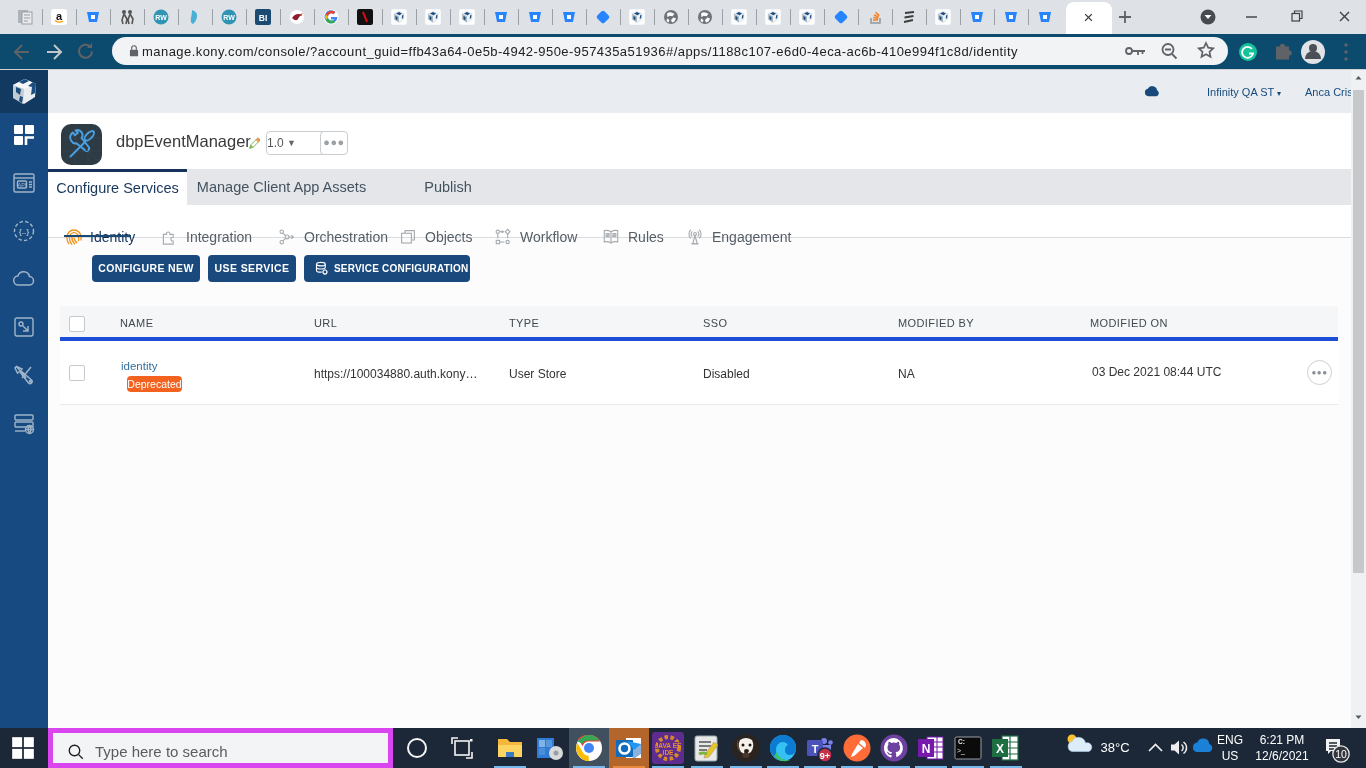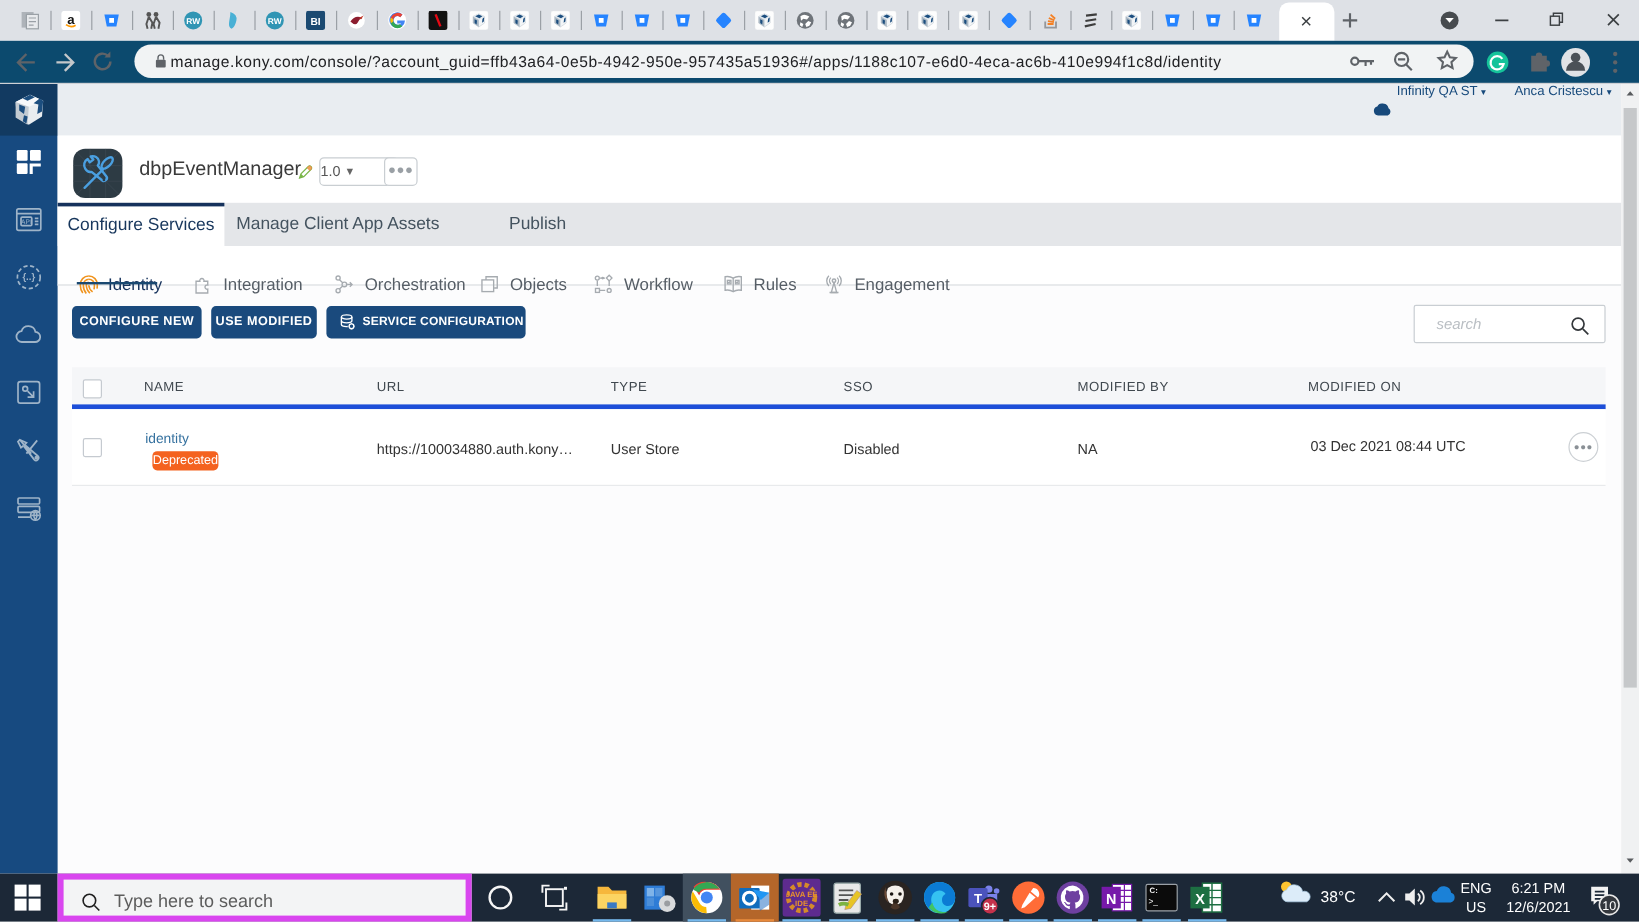--- a/index.html
+++ b/index.html
@@ -12,37 +12,37 @@
 
 #toolbar { position:absolute; left:0; top:34px; width:1366px; height:36px; background:#0c4a6e; border-bottom:1px solid #cfd1d5; }
 #omnibox { position:absolute; left:112px; top:3px; width:1116px; height:28px; background:#f1f3f4; border-radius:14px; }
 #urltext { position:absolute; left:30px; top:7px; font-size:13px; color:#202124; letter-spacing:0.45px; white-space:nowrap; }
 
 #page { position:absolute; left:0; top:70px; width:1366px; height:658px; background:#fcfcfd; }
 #sidebar { position:absolute; left:0; top:0; width:48px; height:658px; background:#174a80; }
 #sblogo { position:absolute; left:0; top:0; width:48px; height:43px; background:#123a61; }
 .sbicon { position:absolute; left:12px; width:24px; height:24px; }
 #topbar { position:absolute; left:48px; top:0; width:1303px; height:43px; background:#e9edf1; }
-#topbar .item { position:absolute; top:0; font-size:11px; color:#174a7c; }
+#topbar .item { position:absolute; top:16px; font-size:11px; color:#174a7c;margin-left:43px; }
 
 #apphead { position:absolute; left:48px; top:43px; width:1303px; height:56px; background:#fff; }
 #appicon { position:absolute; left:13px; top:11px; width:41px; height:41px; background:#2d3b44; border-radius:10px; }
 #apptitle { position:absolute; left:68px; top:19px; font-size:16.5px; color:#3a3a3a; }
 .hbtn { position:absolute; top:18px; height:24px; background:#fff; border:1px solid #c9ced2; border-radius:4px; color:#555; }
 
 #maintabs { position:absolute; left:48px; top:99px; width:1303px; height:36px; background:#e4e6e9; }
 .mtab { position:absolute; top:0; height:36px; text-align:center; font-size:14.5px; line-height:36px; color:#44535f; }
 .mtab.active { background:#fff; border-top:3px solid #16325c; line-height:33px; color:#17365c; }
 
 #subtabs { position:absolute; left:48px; top:135px; width:1303px; height:33px; background:#fff; border-bottom:1px solid #dadde0; }
 .stab { position:absolute; top:16px; height:32px; font-size:14px; line-height:32px; color:#565e66; }
 .stab .ic { position:absolute; left:0; top:7px; width:18px; height:18px; }
 #identunder { position:absolute; left:16px; top:30px; width:67px; height:2px; background:#1a4971; }
 
-.navybtn { position:absolute; top:185px; height:27px; white-space:nowrap; background:#1a4a7d; border-radius:4px; color:#fff; font-size:10.5px; font-weight:bold; letter-spacing:0.4px; text-align:center; }
+.navybtn { position:absolute; top:185px; height:27px; white-space:nowrap; background:#1a4a7d; border-radius:4px; color:#fff; font-size:10.5px; font-weight:bold; letter-spacing:0.4px; text-align:center;margin-left:32px; }
 #searchbox { position:absolute; left:1178px; top:184px; width:160px; height:32px; background:#fff; border:1px solid #c9ced3; border-radius:2px; }
 #thead { position:absolute; left:60px; top:236px; width:1278px; height:35px; background:#f5f6f8; border-bottom:4px solid #1d4ed8; }
 .th { position:absolute; top:11px; font-size:11px; color:#40484f; letter-spacing:0.4px; }
 #trow { position:absolute; left:60px; top:271px; width:1278px; height:64px; background:#fff; border-bottom:1px solid #e8eaec; }
 .td { position:absolute; font-size:12px; color:#333; }
 .cbx { position:absolute; width:16px; height:16px; background:#fff; border:1px solid #c5cad0; border-radius:2px; }
 #badge { position:absolute; left:67px; top:35px; width:55px; height:16px; background:#f4621f; border-radius:4px; color:#fff; font-size:10.5px; line-height:16px; text-align:center; }
 #rowmenu { position:absolute; left:1247px; top:19px; width:25px; height:25px; border:1px solid #ccd0d4; border-radius:50%; background:#fff; color:#8a9096; font-size:8px; letter-spacing:0.5px; text-align:center; line-height:24px; }
 
 #pgscroll { position:absolute; left:1351px; top:0; width:15px; height:658px; background:#f0f1f2; }
@@ -447,36 +447,29 @@
       </svg>Rules</div>
     <div class="stab" style="left:638px; padding-left:26px;">
       <svg class="ic" viewBox="0 0 24 24" stroke="#a6abb0" fill="none" stroke-width="1.5">
         <circle cx="12" cy="8" r="2"></circle>
         <path d="M8.5 11.5a5 5 0 0 1 0-7M15.5 4.5a5 5 0 0 1 0 7M6.3 13.7a8 8 0 0 1 0-11.4M17.7 2.3a8 8 0 0 1 0 11.4"></path>
         <path d="M12 10l-3 11h6z"></path>
         <path d="M7 21h10"></path>
       </svg>Engagement</div>
   </div>
   <div class="navybtn" style="left:60px; width:108px; line-height:27px;">CONFIGURE NEW</div>
-  <div class="navybtn" style="left:176px; width:88px; line-height:27px;">USE MODIFIED</div>
+  <div class="navybtn" style="left:176px; width:88px; line-height:27px;">USE SERVICE</div>
   <div class="navybtn" style="left:272px; width:166px; line-height:27px; padding-left:30px; font-size:10px; letter-spacing:0.2px; white-space:nowrap; text-align:left;">
     <svg width="15" height="15" style="position:absolute;left:10px;top:6px;" viewBox="0 0 24 24" fill="none" stroke="#fff" stroke-width="1.8">
       <ellipse cx="11" cy="5" rx="7" ry="2.8"></ellipse>
       <path d="M4 5v5c0 1.5 3 2.8 7 2.8s7-1.3 7-2.8V5"></path>
       <path d="M4 10v5c0 1.5 3 2.8 7 2.8l1.5-.1"></path>
       <circle cx="17.5" cy="17.5" r="3.2"></circle>
       <path d="M17.5 13.5v1M17.5 20.5v1M13.7 17.5h1M20.3 17.5h1"></path>
     </svg>SERVICE CONFIGURATION</div>
-  <div id="searchbox">
-    <span style="position:absolute;left:18px;top:8px;font-size:12.5px;font-style:italic;color:#b9bec3;">search</span>
-    <svg width="17" height="17" style="position:absolute;right:12px;top:8px;" viewBox="0 0 24 24" fill="none" stroke="#33373b" stroke-width="2">
-      <circle cx="10" cy="10" r="7"></circle>
-        <path d="M15.5 15.5L22 22"></path>
-    </svg>
-  </div>
   <div id="thead">
     <div class="cbx" style="left:9px; top:10px;"></div>
     <div class="th" style="left:60px;">NAME</div>
     <div class="th" style="left:254px;">URL</div>
     <div class="th" style="left:449px;">TYPE</div>
     <div class="th" style="left:643px;">SSO</div>
     <div class="th" style="left:838px;">MODIFIED BY</div>
     <div class="th" style="left:1030px;">MODIFIED ON</div>
   </div>
   <div id="trow">

